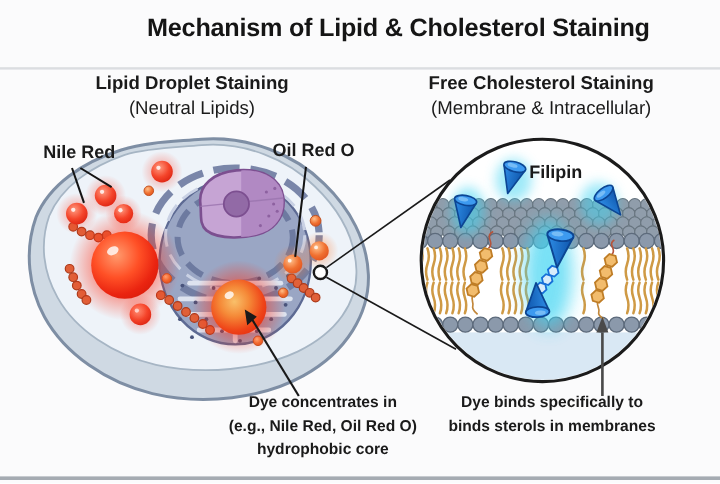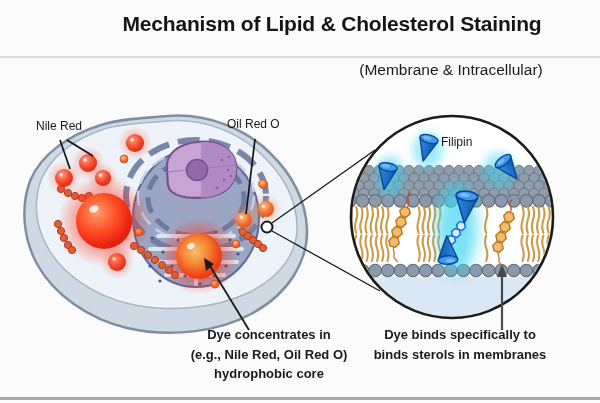--- a/index.html
+++ b/index.html
@@ -6,21 +6,21 @@
   .stage{
     position:relative;width:600px;height:403px;overflow:hidden;
     background:#fbfbfc;font-family:"Liberation Sans",sans-serif;color:#1a1a1a;
   }
   .txt{position:absolute;text-align:center;pointer-events:none;}
   .title{top:12px;left:0;width:600px;font-size:21px;font-weight:bold;letter-spacing:-0.2px;color:#151515;margin-left:32px;}
   .head{font-size:15.5px;line-height:21px;}
   .head .b{font-weight:bold;}
   .head-left{top:59px;left:30px;width:260px;}
   .head-right{top:59px;left:320px;width:262px;}
-  .mini-label{font-size:12px;font-weight:normal;white-space:nowrap;}
+  .mini-label{font-size:15px;font-weight:bold;white-space:nowrap;}
   .lbl-nile{top:119px;left:36px;}
   .lbl-oil{top:117px;left:227px;}
   .lbl-filipin{top:135px;left:441px;}
   .caption{font-size:13px;font-weight:bold;line-height:19.5px;}
   .cap-left{top:325px;left:157px;width:224px;}
   .cap-right{top:325px;left:348px;width:224px;}
   .sep-line{position:absolute;top:56px;left:0;width:600px;height:2px;background:#c6cacf;opacity:.6;}
   .bottom-edge{position:absolute;top:397px;left:0;width:600px;height:3px;background:#959ca4;opacity:.85;}
   svg{position:absolute;top:0;left:0;}
 </style>
@@ -443,21 +443,26 @@
 
     <g>
       <path d="M 502,330 L 502,277" stroke="#4a4a4a" stroke-width="2.2" fill="none"></path>
       <polygon points="502,264 507,277 497,277" fill="#4a4a4a"></polygon>
     </g>
   </svg>
 
   <div class="txt title">Mechanism of Lipid &amp; Cholesterol Staining</div>
   <div class="sep-line"></div>
 
+  <div class="txt head head-left">
+    <div class="b">Lipid Droplet Staining</div>
+    <div>(Neutral Lipids)</div>
+  </div>
   <div class="txt head head-right">
+    <div class="b">Free Cholesterol Staining</div>
     <div>(Membrane &amp; Intracellular)</div>
   </div>
 
   <div class="txt mini-label lbl-nile">Nile Red</div>
   <div class="txt mini-label lbl-oil">Oil Red O</div>
   <div class="txt mini-label lbl-filipin">Filipin</div>
 
   <div class="txt caption cap-left">
     <div>Dye concentrates in</div>
     <div>(e.g., Nile Red, Oil Red O)</div>

